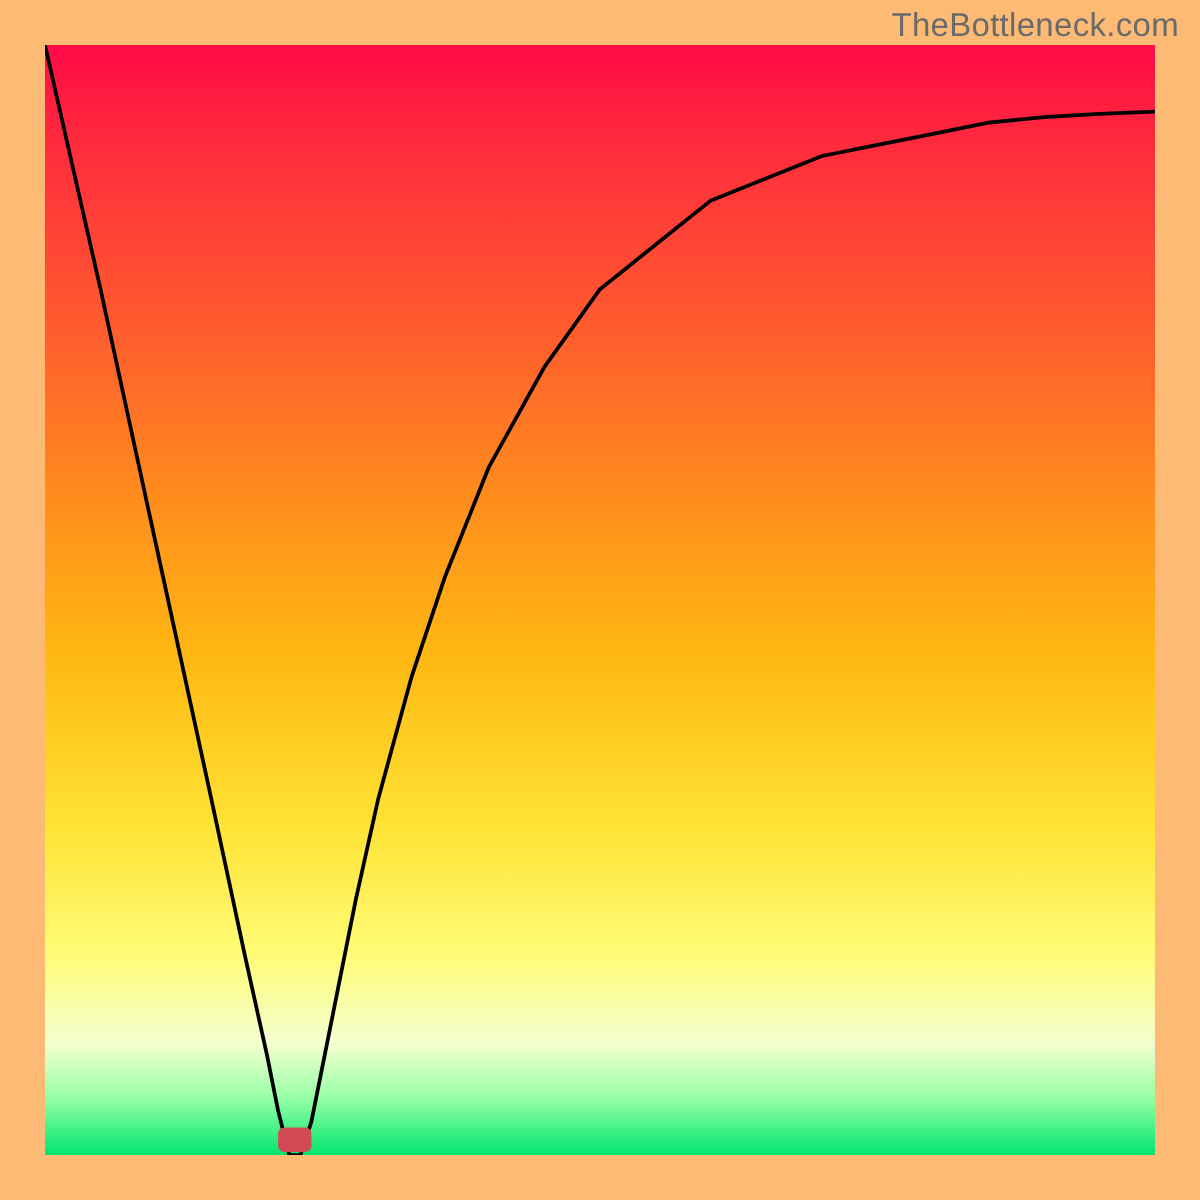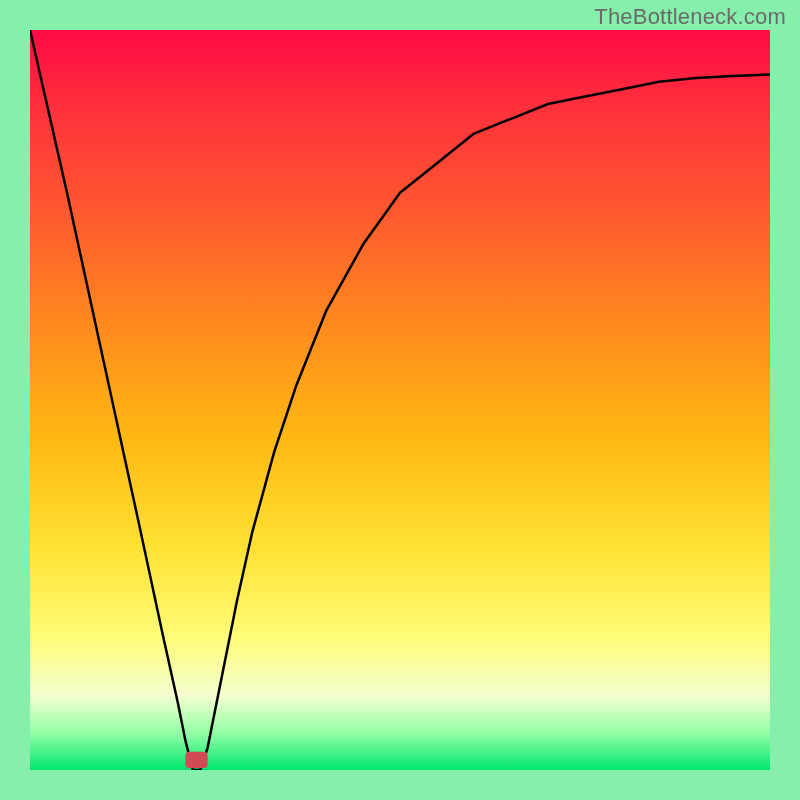--- a/index.html
+++ b/index.html
@@ -8,21 +8,21 @@
     width: 800px;
     height: 800px;
     background: #000;
     overflow: hidden;
     font-family: Arial, Helvetica, sans-serif;
   }
   .frame {
     position: relative;
     width: 800px;
     height: 800px;
-    background: #86efac;
+    background: #fdba74;
   }
   .watermark {
     position: absolute;
     top: 4px;
     right: 14px;
     color: #6a6a6a;
     font-size: 22px;
     font-weight: 500;
     z-index: 10;
     letter-spacing: 0.2px;

